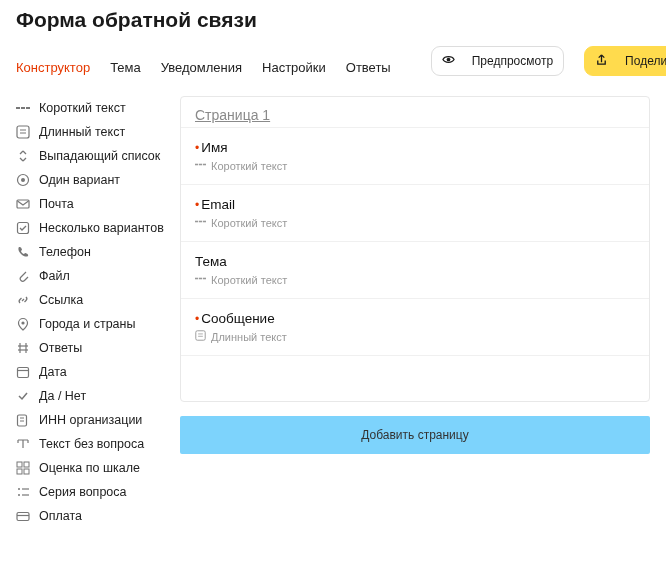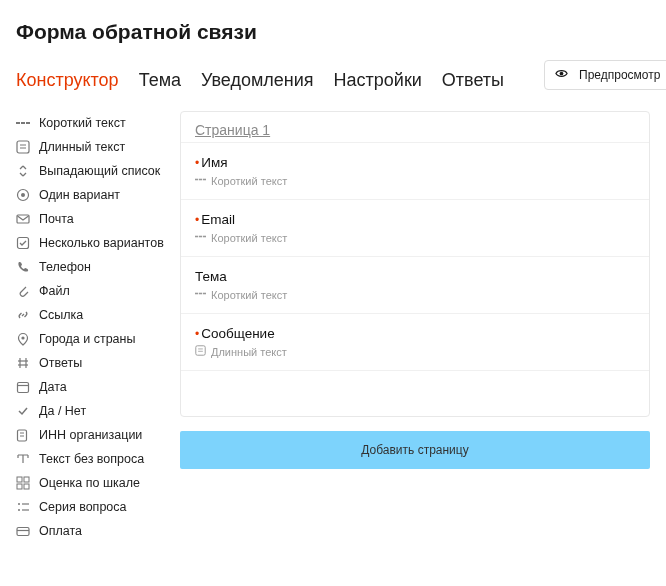--- a/index.html
+++ b/index.html
@@ -5,48 +5,48 @@
   * { box-sizing: border-box; }
   body {
     margin: 0;
     font-family: -apple-system, BlinkMacSystemFont, "Segoe UI", Arial, sans-serif;
     font-size: 13px;
     color: #1a1a1a;
     background: #fff;
     width: 666px;
   }
   .header {
-    padding: 20px 16px 0 16px;
+    padding: 8px 16px 0 16px;
   }
   .title {
     font-size: 21px;
     font-weight: 600;
     margin: 0 0 14px 0;
   }
   .tabbar {
     display: flex;
     align-items: center;
     gap: 20px;
     padding: 0 16px 8px 16px;
   }
   .tab {
-    font-size: 18px;
+    font-size: 13px;
     color: #222;
     cursor: pointer;
     margin-top: 12px;
   }
   .tab.active { color: #e63900; }
   .tabbar-spacer { flex: 1; }
   .btn {
     display: inline-flex;
     align-items: center;
-    gap: 11px;
+    gap: 17px;
     font-size: 12px;
     padding: 6px 10px;
-    border-radius: 4px;
+    border-radius: 9px;
     border: 1px solid #ddd;
     background: #fff;
     cursor: pointer;
   }
   .btn-yellow { background: #ffdb4d; border-color: #ffdb4d; }
   .layout {
     display: flex;
     gap: 12px;
     padding: 12px 16px 20px 16px;
   }

